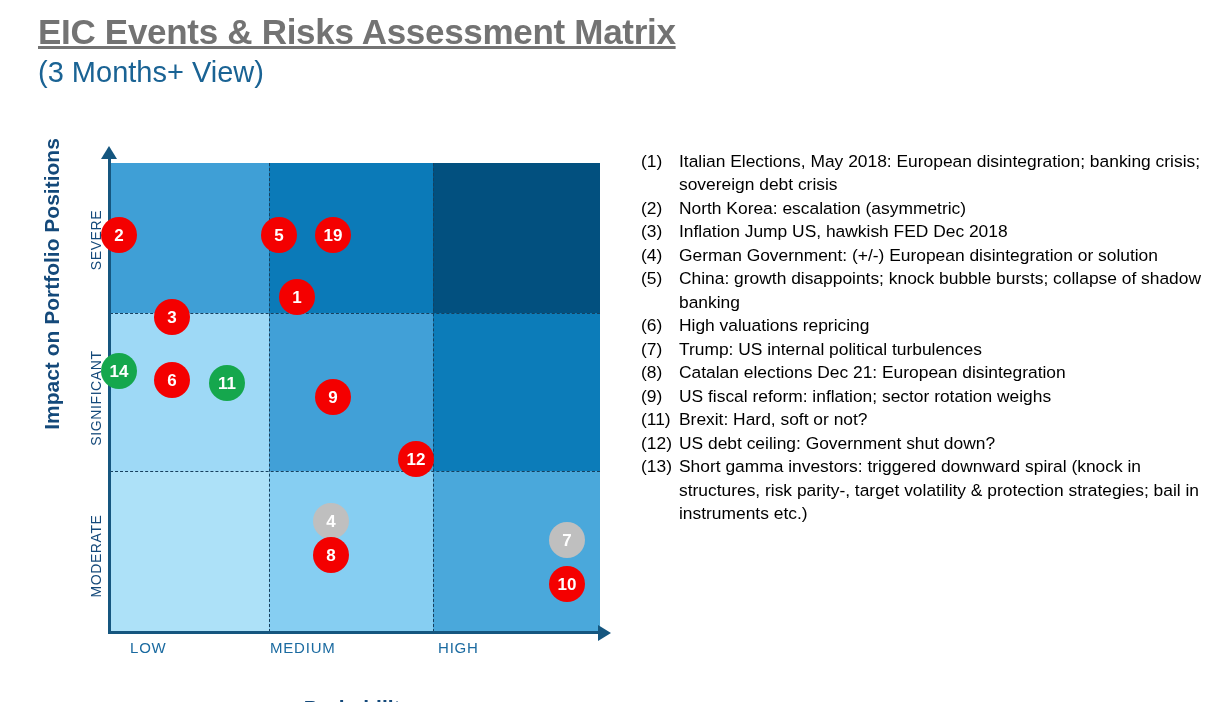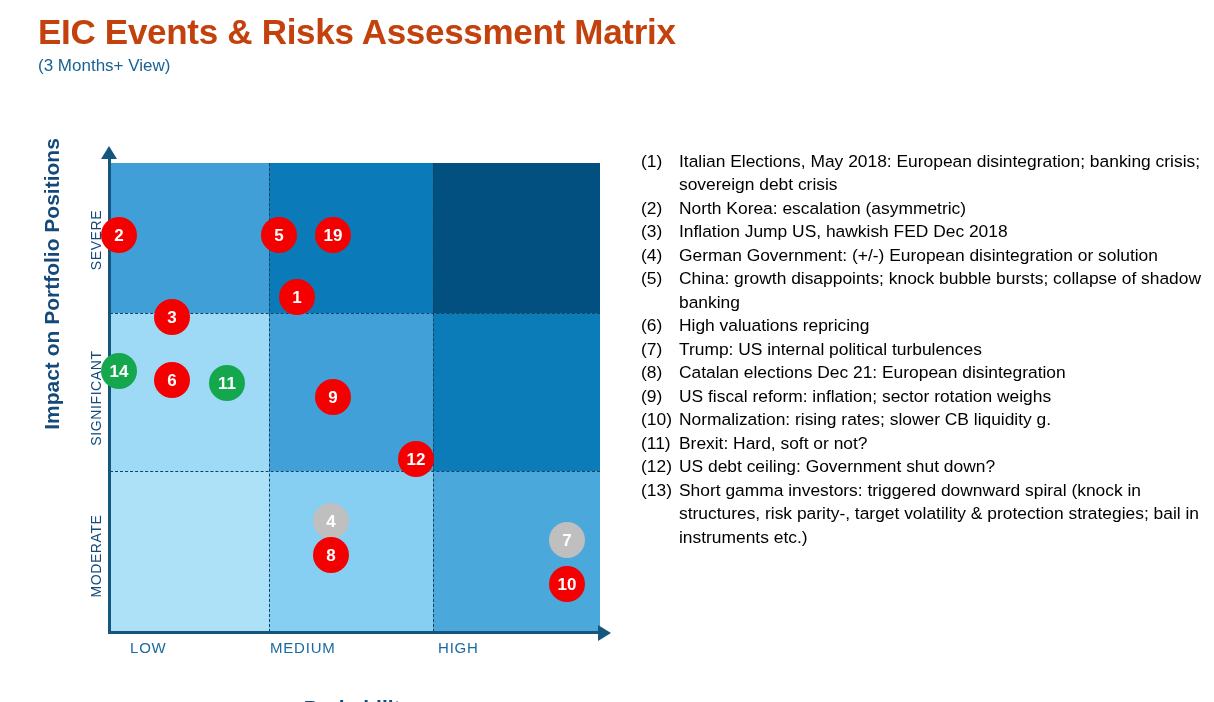--- a/index.html
+++ b/index.html
@@ -17,27 +17,28 @@
 
   
   #title-block {
     position: absolute;
     left: 38px;
     top: 14px;
   }
   #main-title {
     font-size: 35px;
     font-weight: bold;
-    color: #c2410c;
+    color: #737373;
     letter-spacing: -0.3px;
     white-space: nowrap;
     line-height: 1.05;
+    text-decoration: underline;
   }
   #sub-title {
-    font-size: 17px;
+    font-size: 29px;
     color: #1a6394;
     margin-top: 6px;
     white-space: nowrap;
     line-height: 1.05;
   }
 
   
   #chart-region {
     position: absolute;
     left: 0;
@@ -344,24 +345,20 @@
     </div>
     <div class="legend-item">
       <div class="legend-num">(8)</div>
       <div class="legend-text">Catalan elections Dec 21: European disintegration</div>
     </div>
     <div class="legend-item">
       <div class="legend-num">(9)</div>
       <div class="legend-text">US fiscal reform: inflation; sector rotation weighs</div>
     </div>
     <div class="legend-item">
-      <div class="legend-num">(10)</div>
-      <div class="legend-text">Normalization: rising rates; slower CB liquidity g.</div>
-    </div>
-    <div class="legend-item">
       <div class="legend-num">(11)</div>
       <div class="legend-text">Brexit: Hard, soft or not?</div>
     </div>
     <div class="legend-item">
       <div class="legend-num">(12)</div>
       <div class="legend-text">US debt ceiling: Government shut down?</div>
     </div>
     <div class="legend-item">
       <div class="legend-num">(13)</div>
       <div class="legend-text">Short gamma investors: triggered downward spiral (knock in structures, risk parity-, target volatility &amp; protection strategies; bail in instruments etc.)</div>

